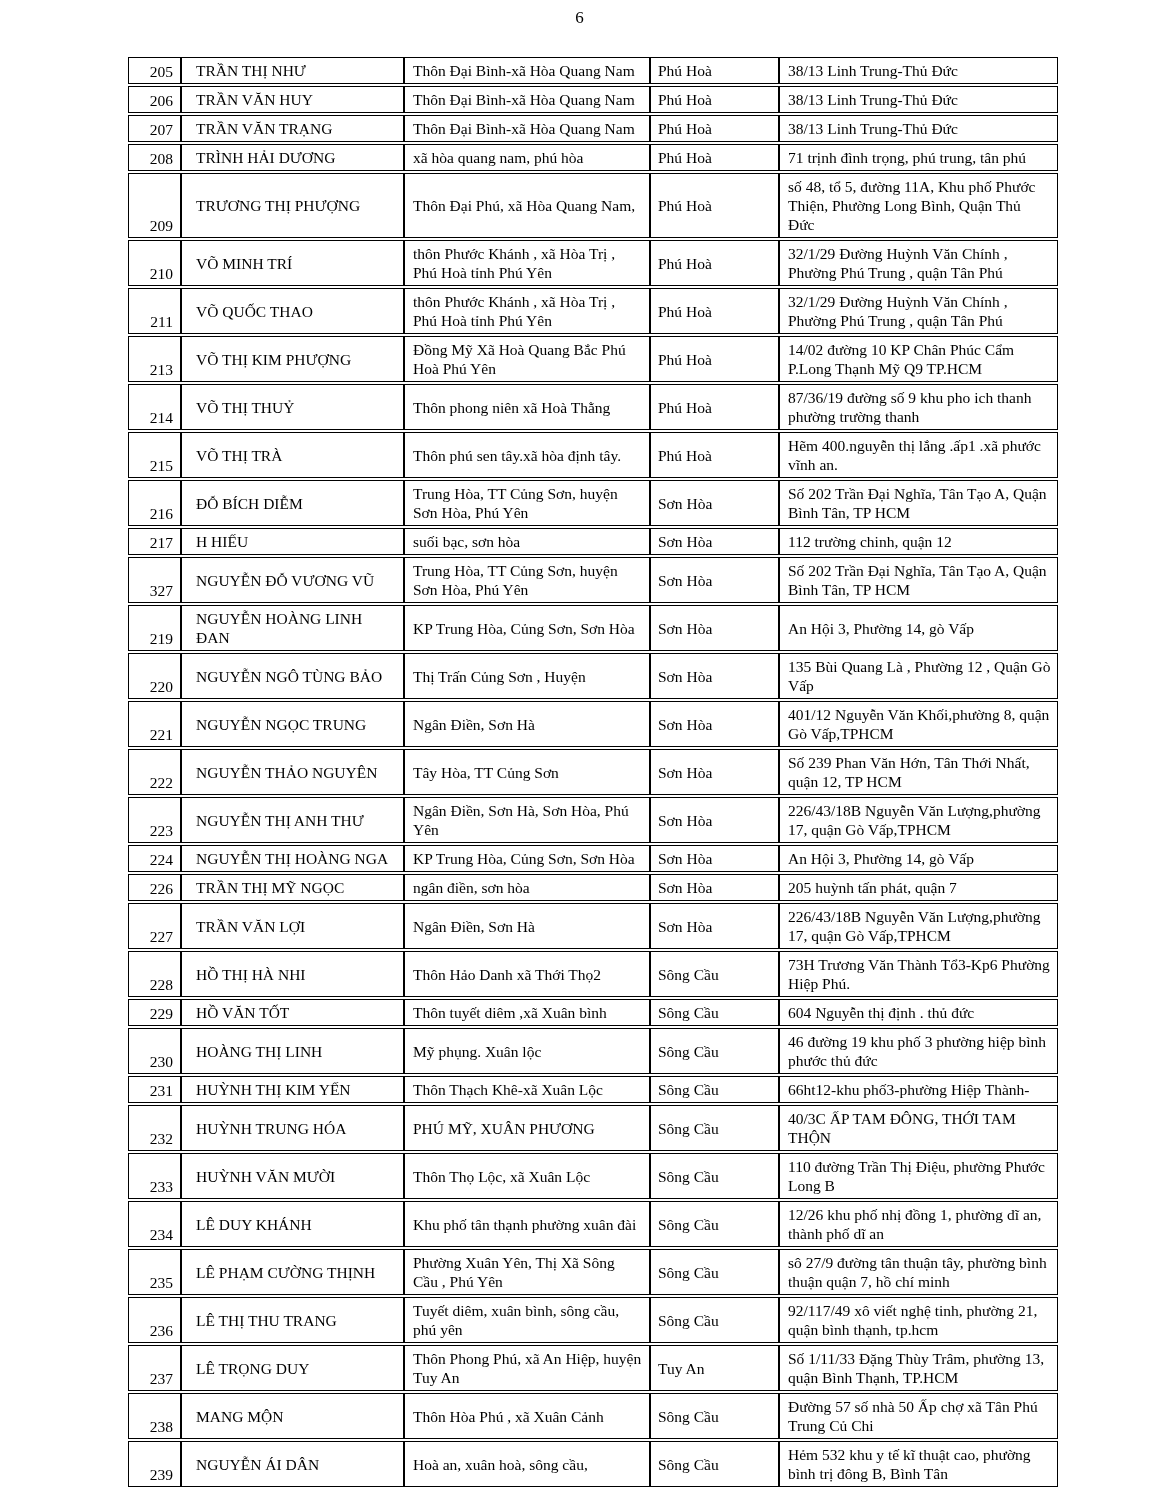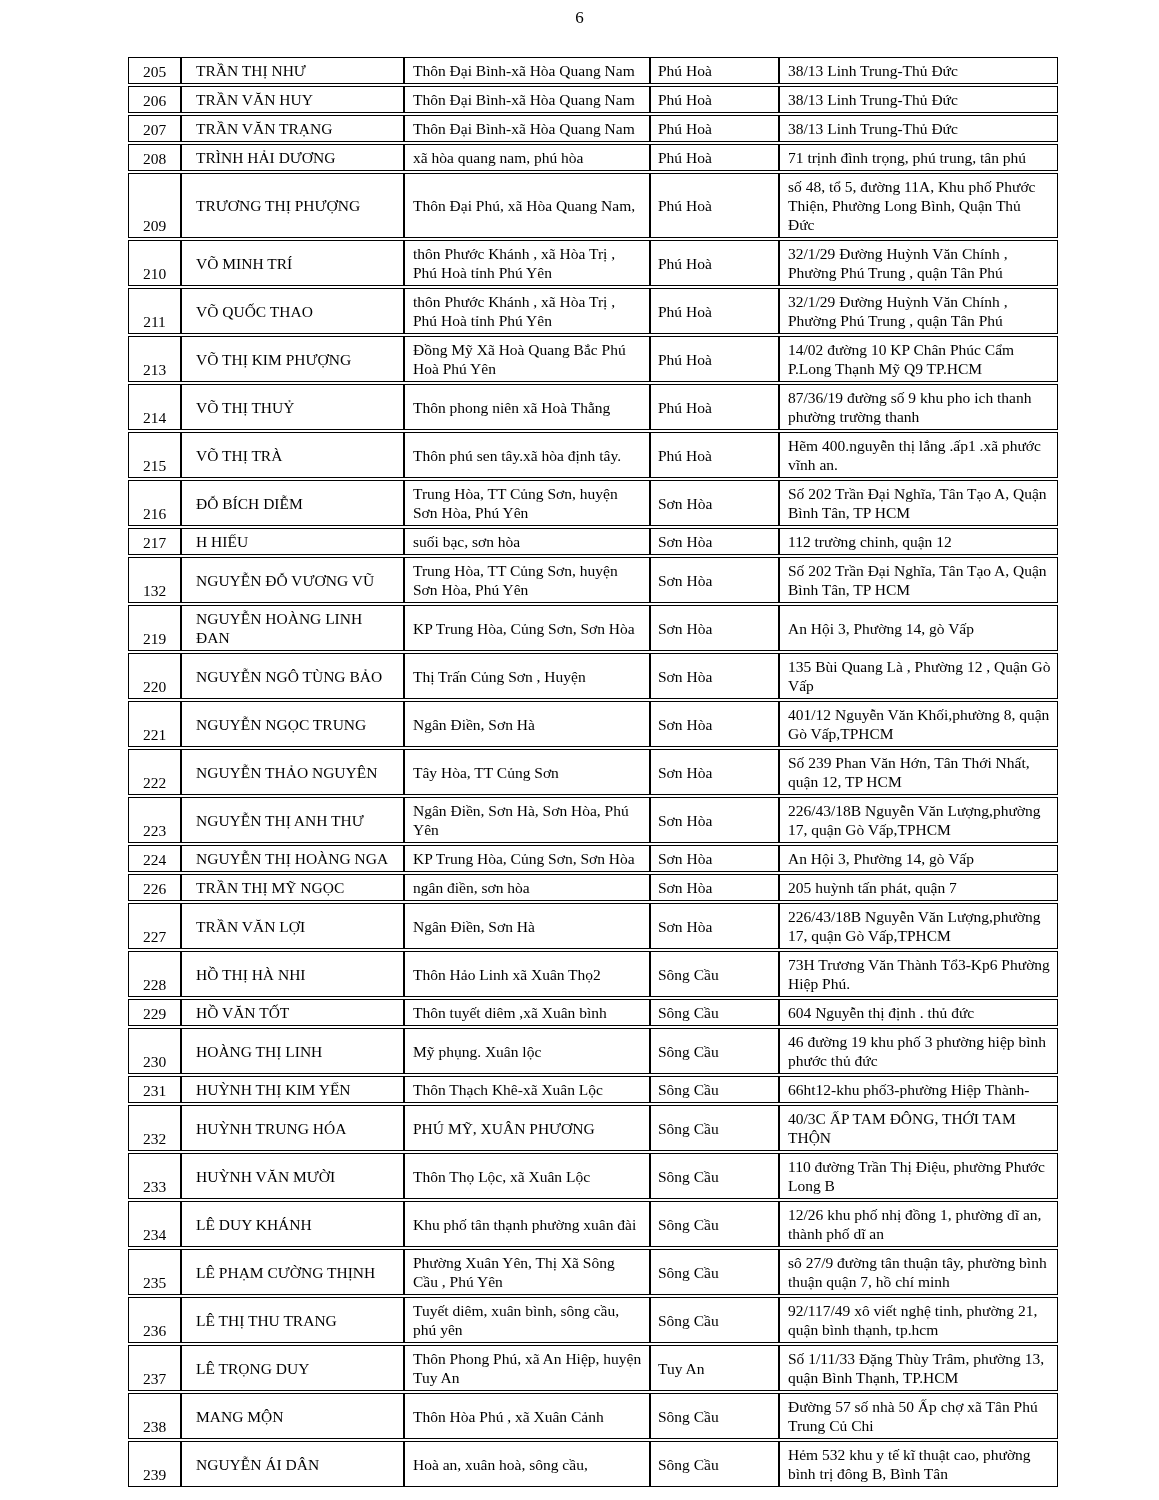--- a/index.html
+++ b/index.html
@@ -33,21 +33,21 @@
   col.c-district{width:129px;}
   col.c-addr2{width:279px;}
   td{
     border:1px solid #000;
     padding:3px 7px;
     vertical-align:middle;
     overflow:hidden;
     word-wrap:break-word;
   }
   td.no{
-    text-align:center;
+    text-align:right;
     vertical-align:bottom;
     padding-bottom:2px;
   }
   td.name{padding-left:14px;margin-top:12px;}
   td.district{}
   td.addr1, td.addr2{padding-left:8px;padding-right:6px;}
 </style>
 </head>
 <body>
 
@@ -141,21 +141,21 @@
           <td class="addr2">Số 202 Trần Đại Nghĩa, Tân Tạo A, Quận Bình Tân, TP HCM</td>
         </tr>
         <tr>
           <td class="no">217</td>
           <td class="name">H HIẾU</td>
           <td class="addr1">suối bạc, sơn hòa</td>
           <td class="district">Sơn Hòa</td>
           <td class="addr2">112 trường chinh, quận 12</td>
         </tr>
         <tr>
-          <td class="no">132</td>
+          <td class="no">327</td>
           <td class="name">NGUYỄN ĐỖ VƯƠNG VŨ</td>
           <td class="addr1">Trung Hòa, TT Củng Sơn, huyện Sơn Hòa, Phú Yên</td>
           <td class="district">Sơn Hòa</td>
           <td class="addr2">Số 202 Trần Đại Nghĩa, Tân Tạo A, Quận Bình Tân, TP HCM</td>
         </tr>
         <tr>
           <td class="no">219</td>
           <td class="name">NGUYỄN HOÀNG LINH ĐAN</td>
           <td class="addr1">KP Trung Hòa, Củng Sơn, Sơn Hòa</td>
           <td class="district">Sơn Hòa</td>
@@ -206,21 +206,21 @@
         <tr>
           <td class="no">227</td>
           <td class="name">TRẦN VĂN LỢI</td>
           <td class="addr1">Ngân Điền, Sơn Hà</td>
           <td class="district">Sơn Hòa</td>
           <td class="addr2">226/43/18B Nguyễn Văn Lượng,phường 17, quận Gò Vấp,TPHCM</td>
         </tr>
         <tr>
           <td class="no">228</td>
           <td class="name">HỒ THỊ HÀ NHI</td>
-          <td class="addr1">Thôn Hảo Linh xã  Xuân Thọ2</td>
+          <td class="addr1">Thôn Hảo Danh xã  Thới Thọ2</td>
           <td class="district">Sông Cầu</td>
           <td class="addr2">73H Trương Văn Thành Tổ3-Kp6 Phường Hiệp Phú.</td>
         </tr>
         <tr>
           <td class="no">229</td>
           <td class="name">HỒ VĂN TỐT</td>
           <td class="addr1">Thôn tuyết diêm ,xã Xuân bình</td>
           <td class="district">Sông Cầu</td>
           <td class="addr2">604 Nguyễn thị định . thủ đức</td>
         </tr>

